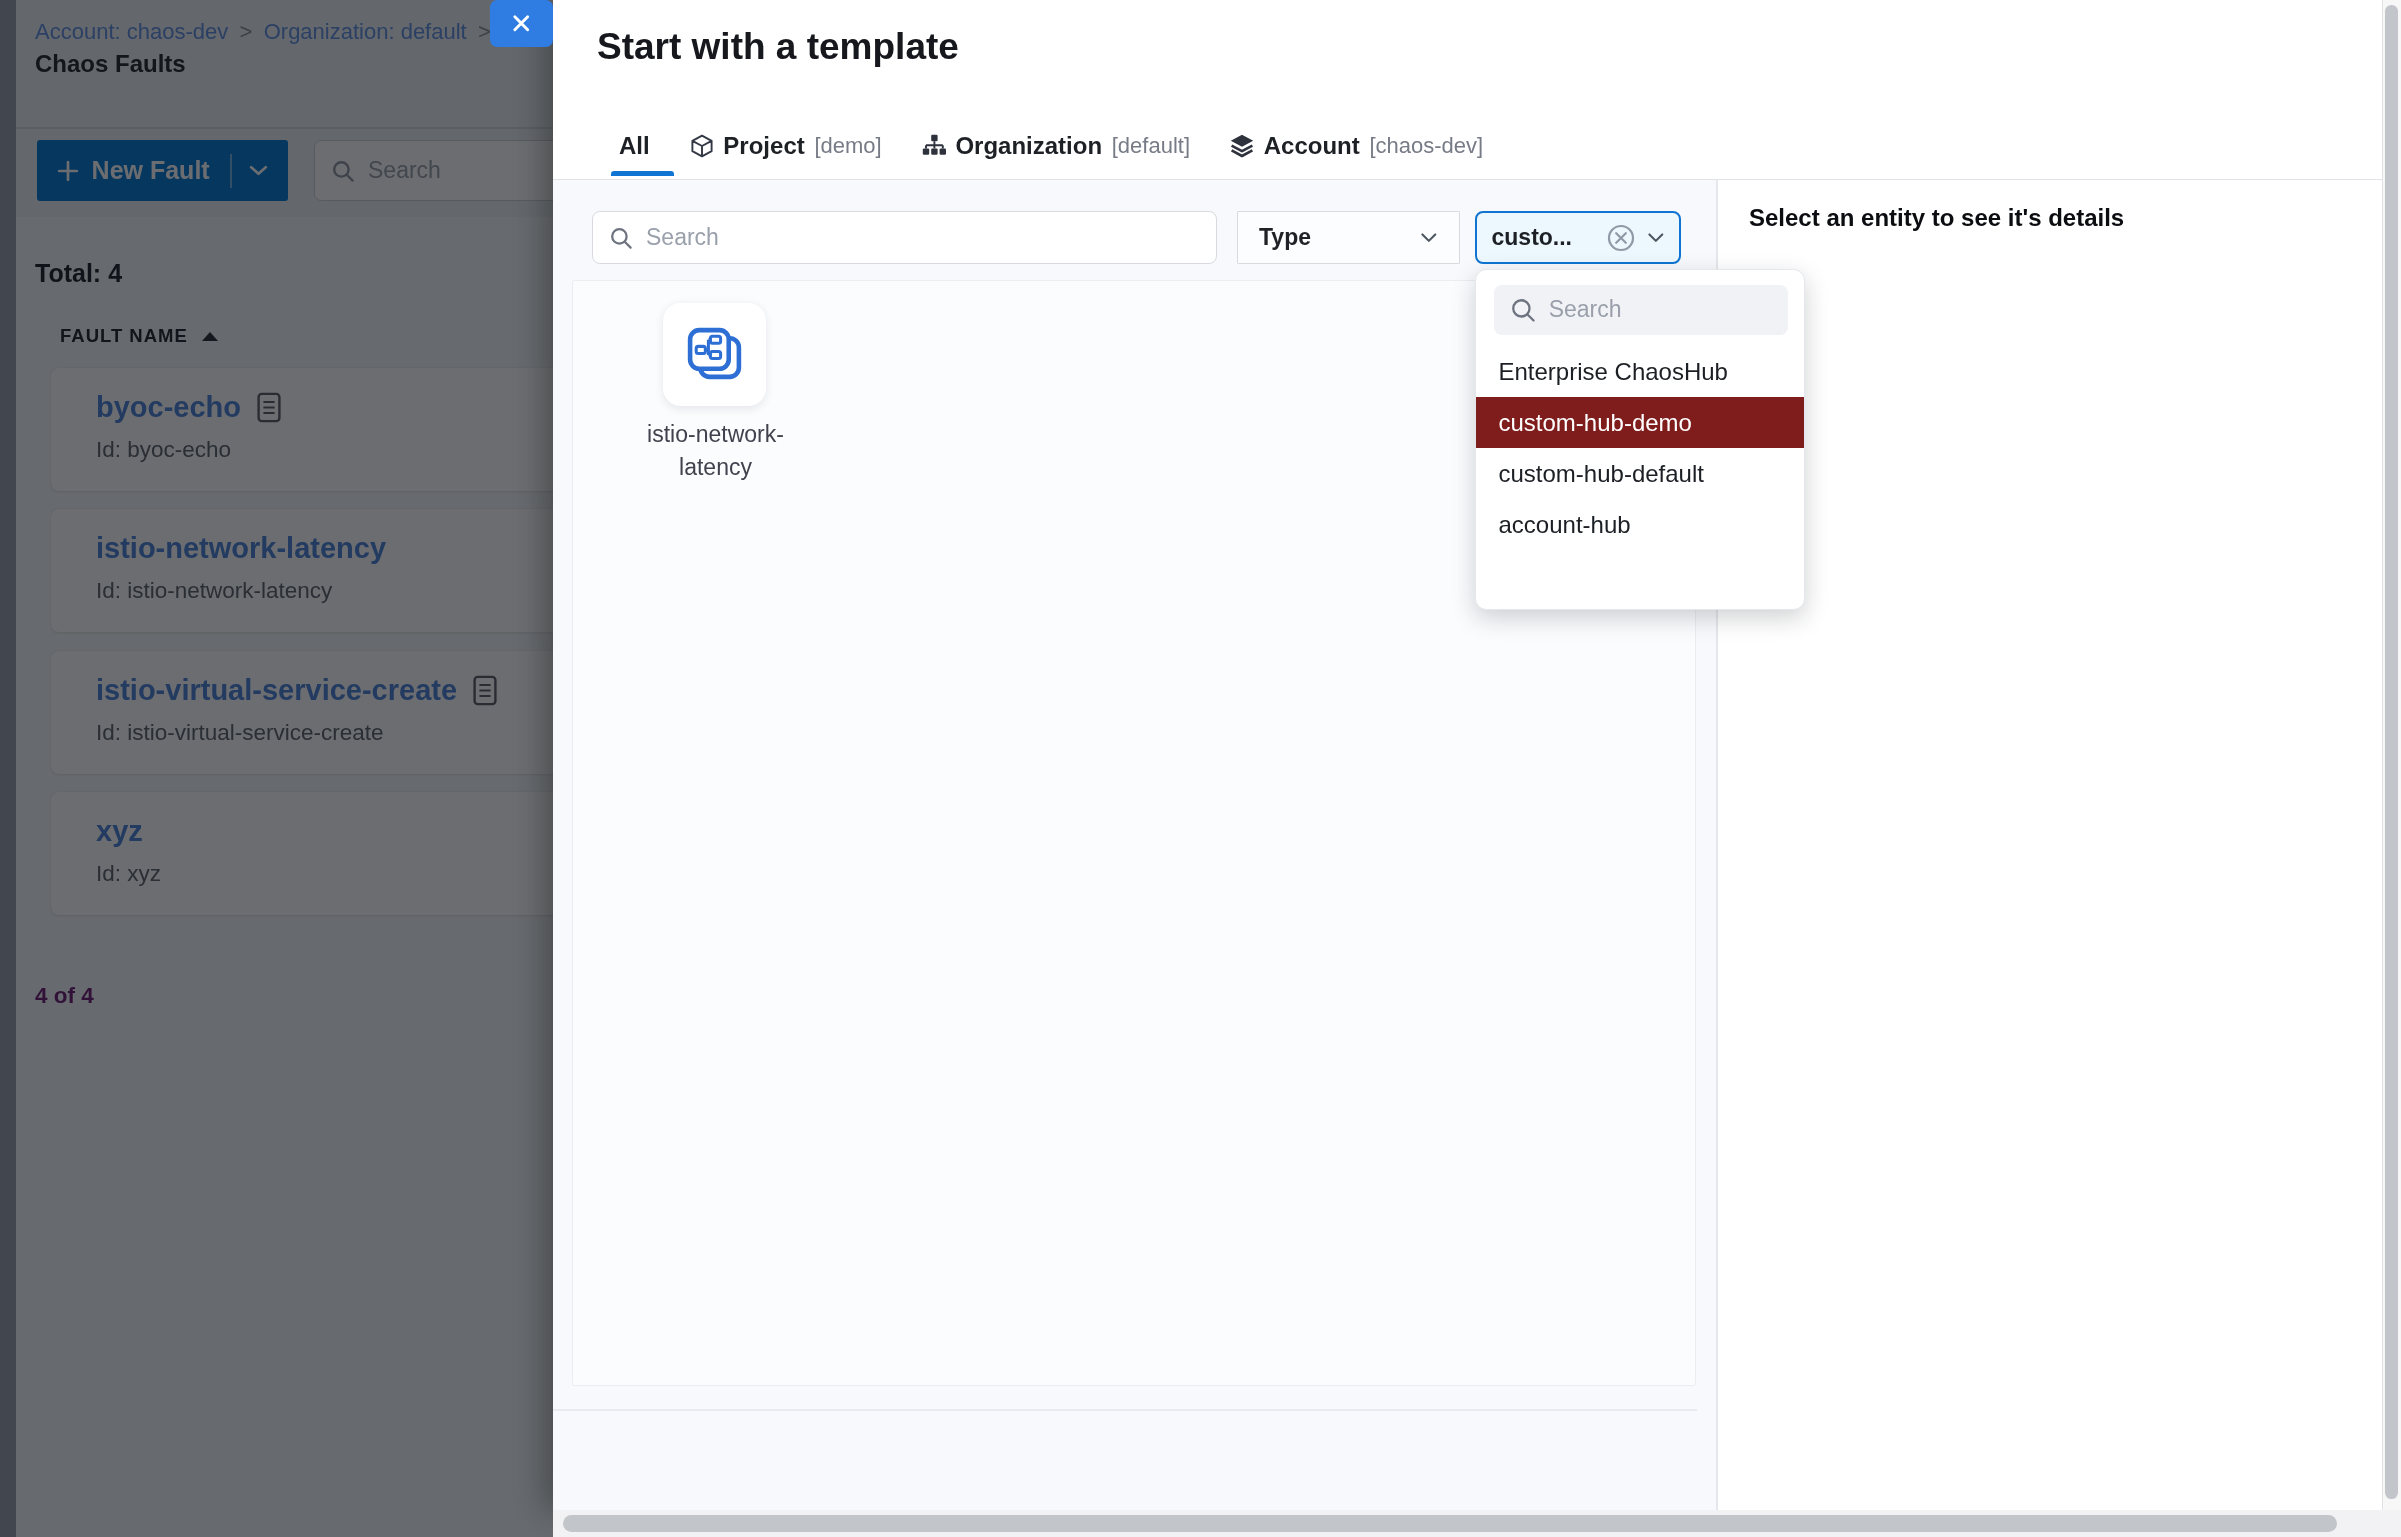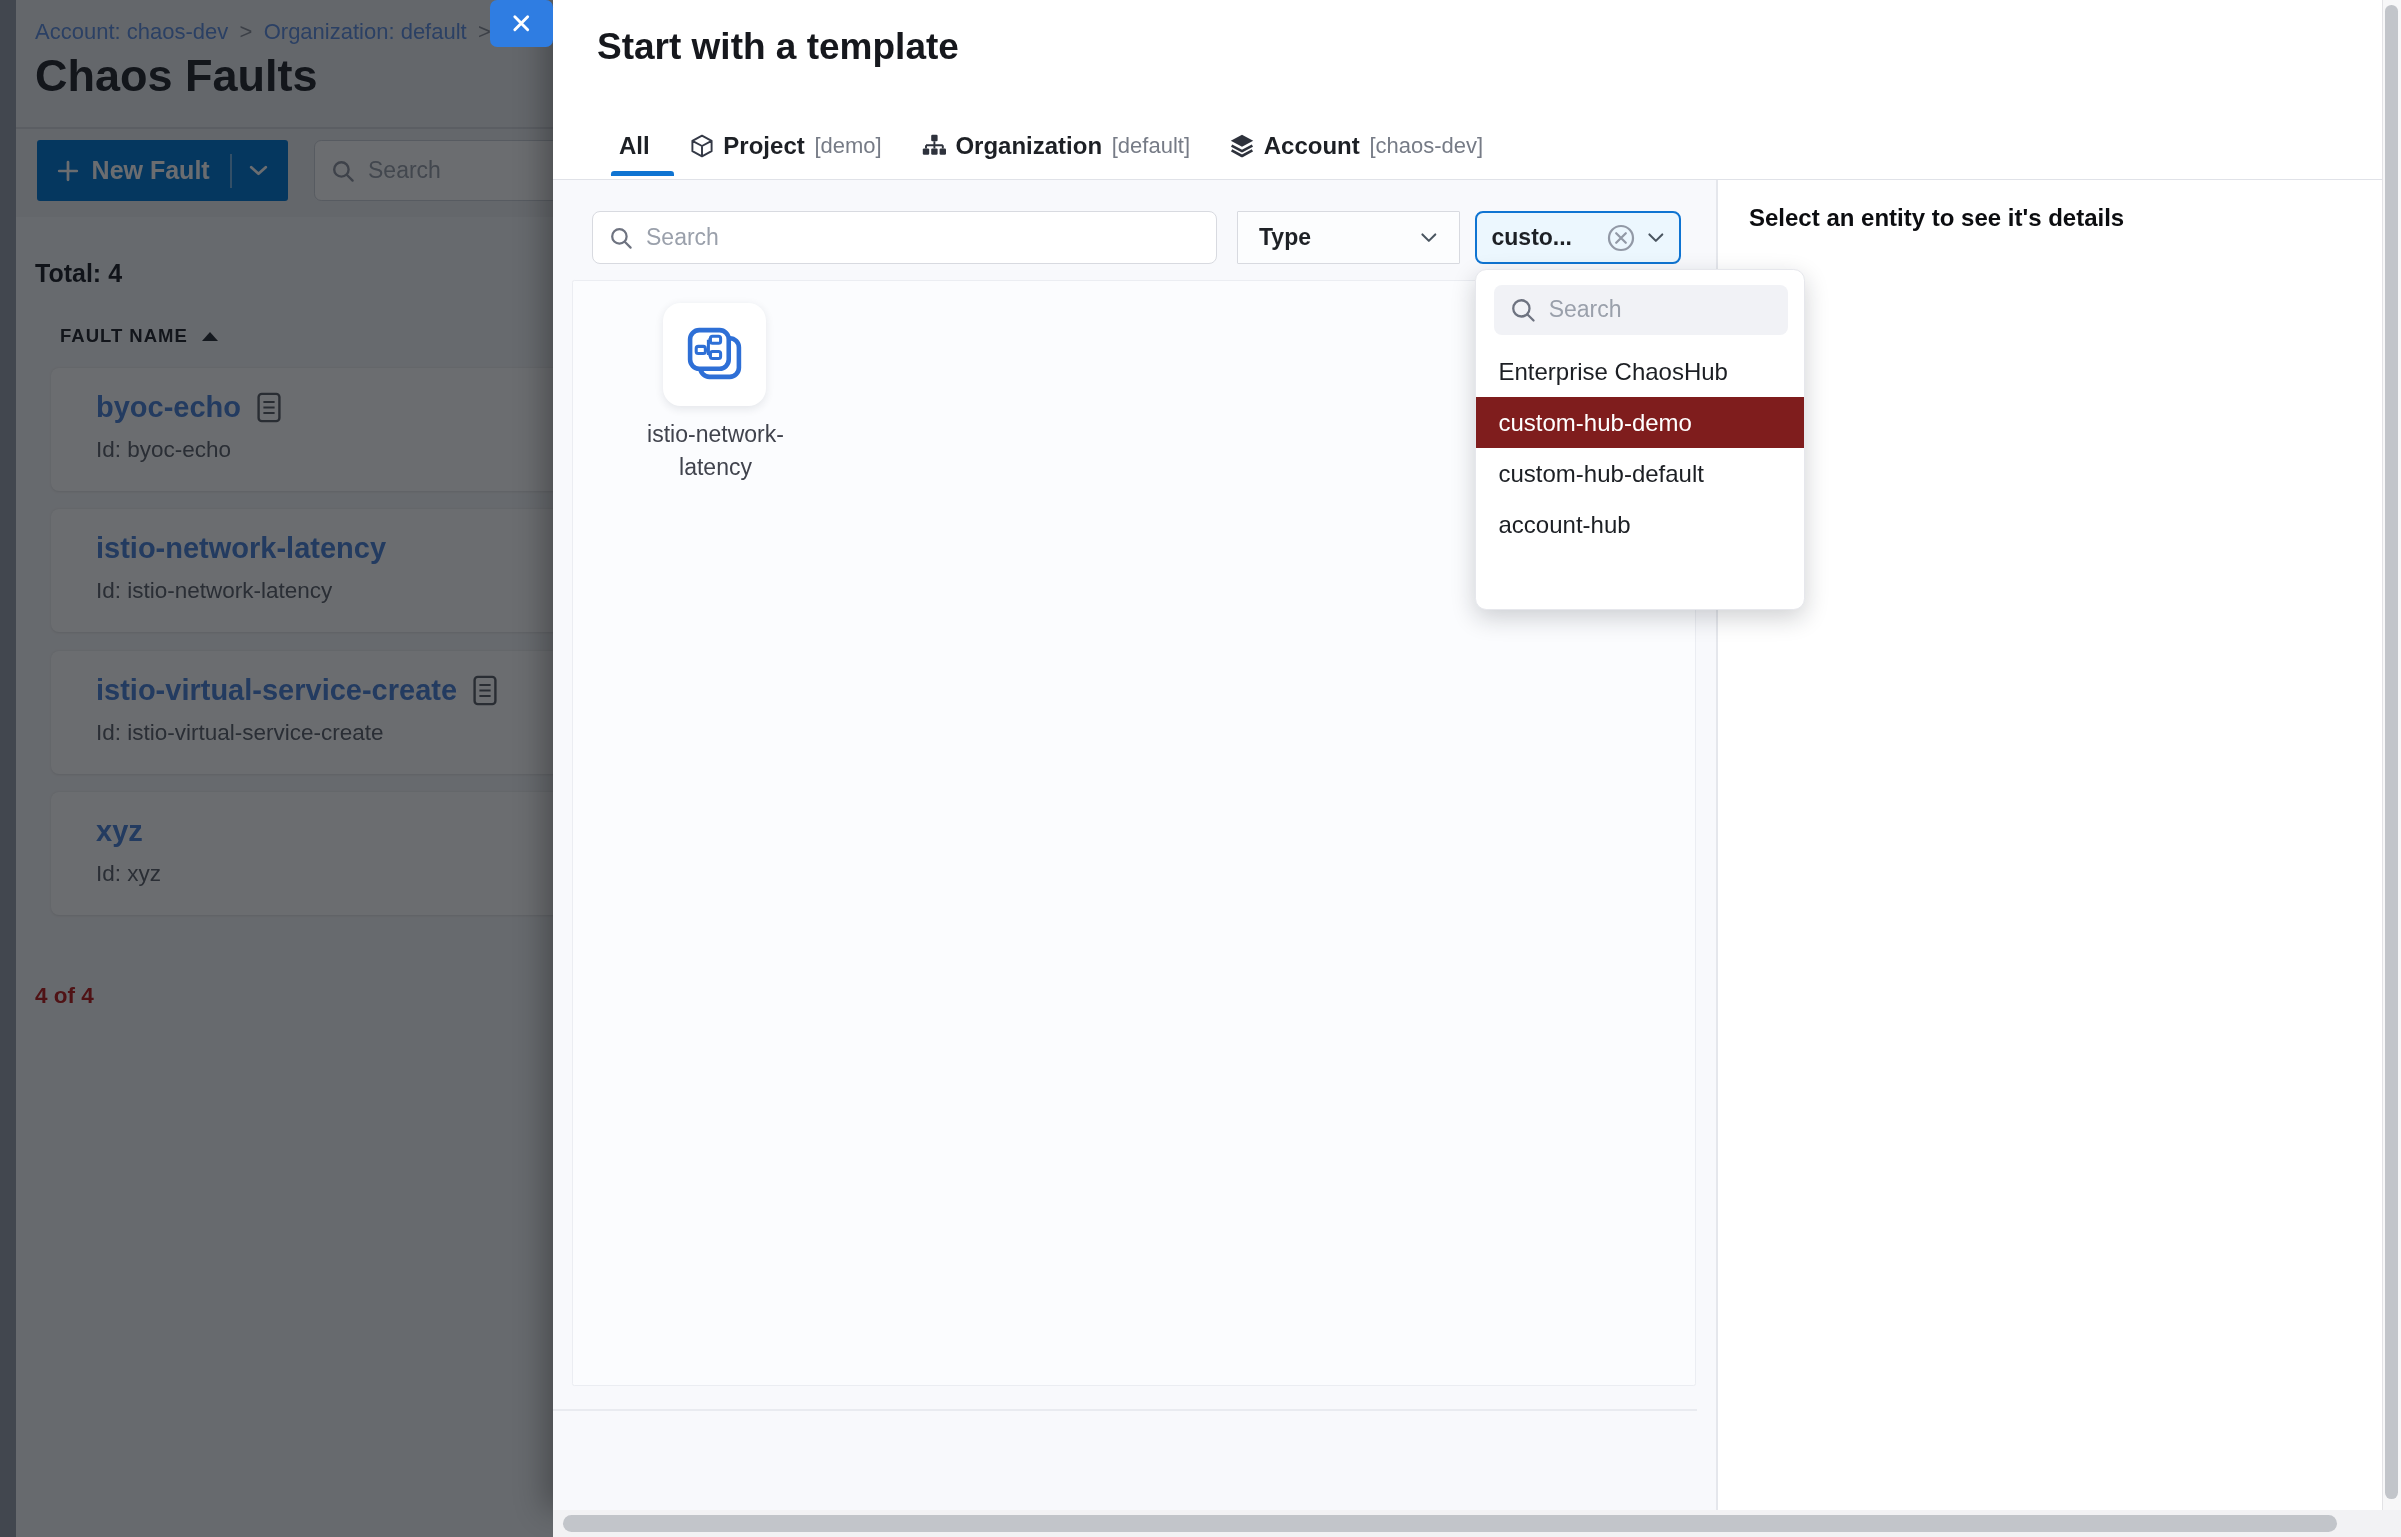--- a/index.html
+++ b/index.html
@@ -7,21 +7,21 @@
               font-family:"Liberation Sans","DejaVu Sans",sans-serif; }
   #root { position:relative; width:2401px; height:1538px; overflow:hidden;padding-left:48px; }
   .abs { position:absolute; }
 
   
   .page { position:absolute; inset:0; background:#eef0f3; }
   .nav-strip { left:0; top:0; width:16px; height:1538px; background:#9aa0ad; }
   .crumbs { left:35px; top:19.3px; display:flex; align-items:center; gap:11.3px;
             font-size:22px; color:#8a8f99; white-space:nowrap; }
   .crumb { color:#5f8fe0; }
-  .page-title { left:35px; top:50px; font-size:45px; font-weight:700; color:#23262c; }
+  .page-title { left:35px; top:50px; font-size:24px; font-weight:700; color:#23262c; }
   .hdr-divider { left:16px; top:127px; width:2385px; height:1.6px; background:#d7dade; }
   .btn-new-fault { left:37px; top:140px; width:251px; height:61px; background:#0278d5;
                    border-radius:3px; display:flex; align-items:center; padding:0 19.3px;
                    color:#fff; font-size:25px; font-weight:700; cursor:pointer; }
   .bnf-label { margin-left:11.3px; }
   .bnf-pipe { margin-left:auto; width:1.6px; height:34px; background:rgba(255,255,255,.45); }
   .bnf-chev { margin-left:16px; display:flex; }
   .page-search { left:314px; top:140px; width:273px; height:61px; background:#fff;
                  border:1.6px solid #ced2d9; border-radius:7.2px; display:flex; align-items:center;
                  padding:0 16px; gap:13px; }
@@ -32,21 +32,21 @@
   .total { left:35px; top:259px; font-size:25px; font-weight:700; color:#1d2026; }
   .colhead { left:60px; top:325px; font-size:18.5px; font-weight:700; letter-spacing:1px;
              color:#22252b; display:flex; align-items:center; gap:14.5px; }
   .sort-up { width:0; height:0; border-left:8px solid transparent; border-right:8px solid transparent;
              border-bottom:9.7px solid #2a2e35; }
   .fault-card { left:51px; width:1930px; height:123px; background:#fff; border-radius:8px;
                 box-shadow:0 0.8px 2.4px rgba(0,0,0,.10); }
   .fc-title { position:absolute; left:45px; top:22.5px; font-size:29px; font-weight:700;
               color:#4b82d8; display:flex; align-items:center; gap:16px; }
   .fc-id { position:absolute; left:45px; top:69px; font-size:22.5px; color:#5d626b; }
-  .pagination { left:35px; top:983px; font-size:22.5px; font-weight:700; color:#b91c1c; }
+  .pagination { left:35px; top:983px; font-size:22.5px; font-weight:700; color:#701a75; }
 
   
   .overlay { position:absolute; inset:0; background:rgba(9,11,16,.60); }
 
   
   .modal { left:553px; top:0; width:1829px; height:1510px; background:#fff;
            box-shadow:-8px 0 29px rgba(0,0,0,.30); }
   .close-btn { position:absolute; left:-63px; top:0; width:63px; height:47px; background:#2f7de2;
                border-radius:7.2px; display:flex; align-items:center; justify-content:center; cursor:pointer; }
   .m-title { position:absolute; left:44px; top:26px; font-size:37px; font-weight:700; color:#16181d; }

